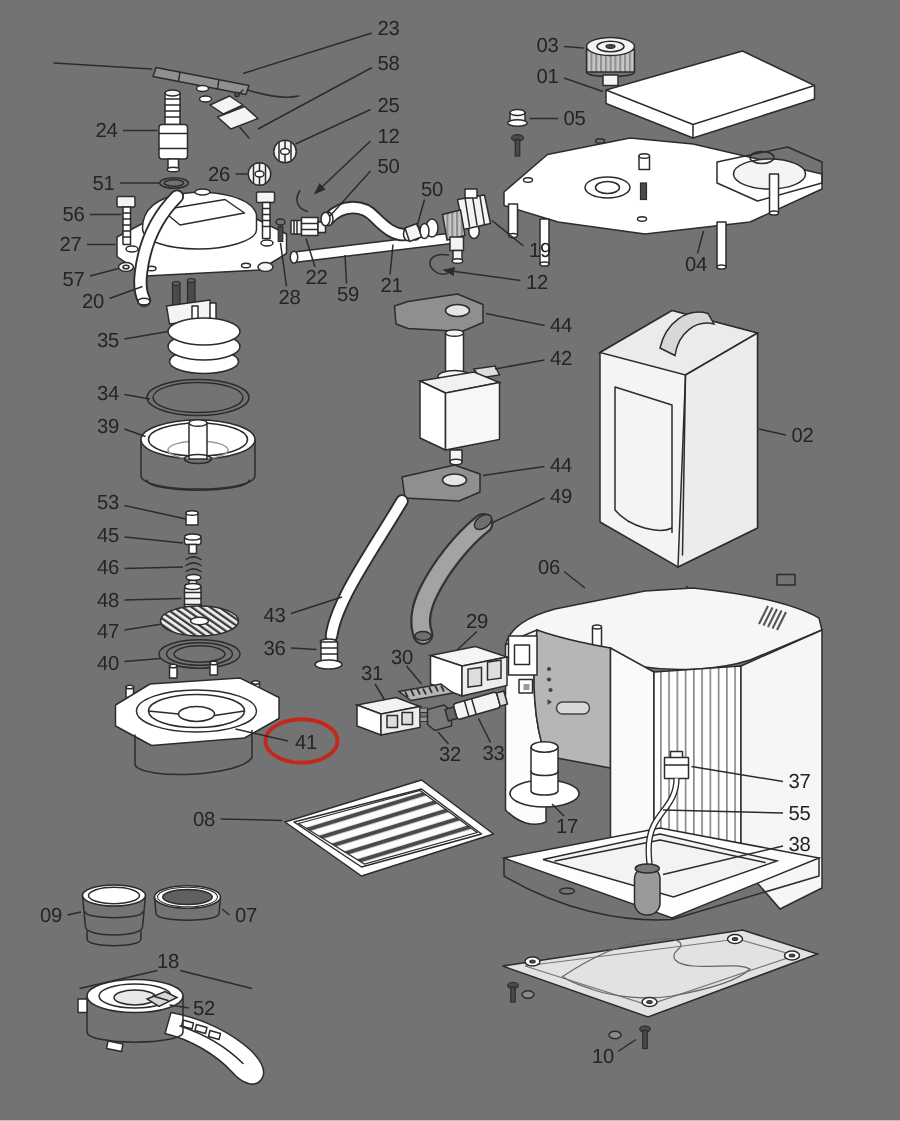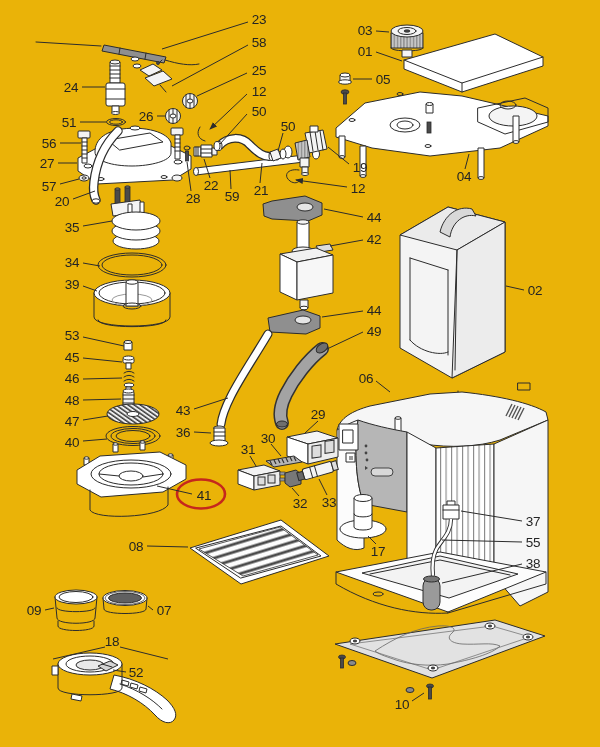--- a/index.html
+++ b/index.html
@@ -1,16 +1,16 @@
 <!DOCTYPE html>
 <html><head>
 <meta charset="utf-8">
 <style>
   html,body{margin:0;padding:0;background:#ffffff;}
-  .stage{position:relative;width:600px;height:747px;background:#eab308;overflow:hidden;}
+  .stage{position:relative;width:600px;height:747px;background:#737373;overflow:hidden;}
   svg{display:block;}
   .ln{stroke:#2c2c2c;stroke-width:1;fill:none;stroke-linejoin:round;stroke-linecap:round;}
   .fw{fill:#ffffff;stroke:#2c2c2c;stroke-width:1;stroke-linejoin:round;}
   .fl{fill:#f4f4f4;stroke:#2c2c2c;stroke-width:1;stroke-linejoin:round;}
   .fg{fill:#8f8f8f;stroke:#2c2c2c;stroke-width:1;stroke-linejoin:round;}
   .fd{fill:#4a4a4a;stroke:#2c2c2c;stroke-width:0.8;}
   .leader{stroke:#2c2c2c;stroke-width:1;fill:none;}
   .part-label{font-family:"Liberation Sans","DejaVu Sans",sans-serif;font-size:13.5px;fill:#242424;text-anchor:middle;dominant-baseline:central;letter-spacing:-0.2px;}
   .highlight-ellipse{fill:none;stroke-width:2.6;}
 </style>

